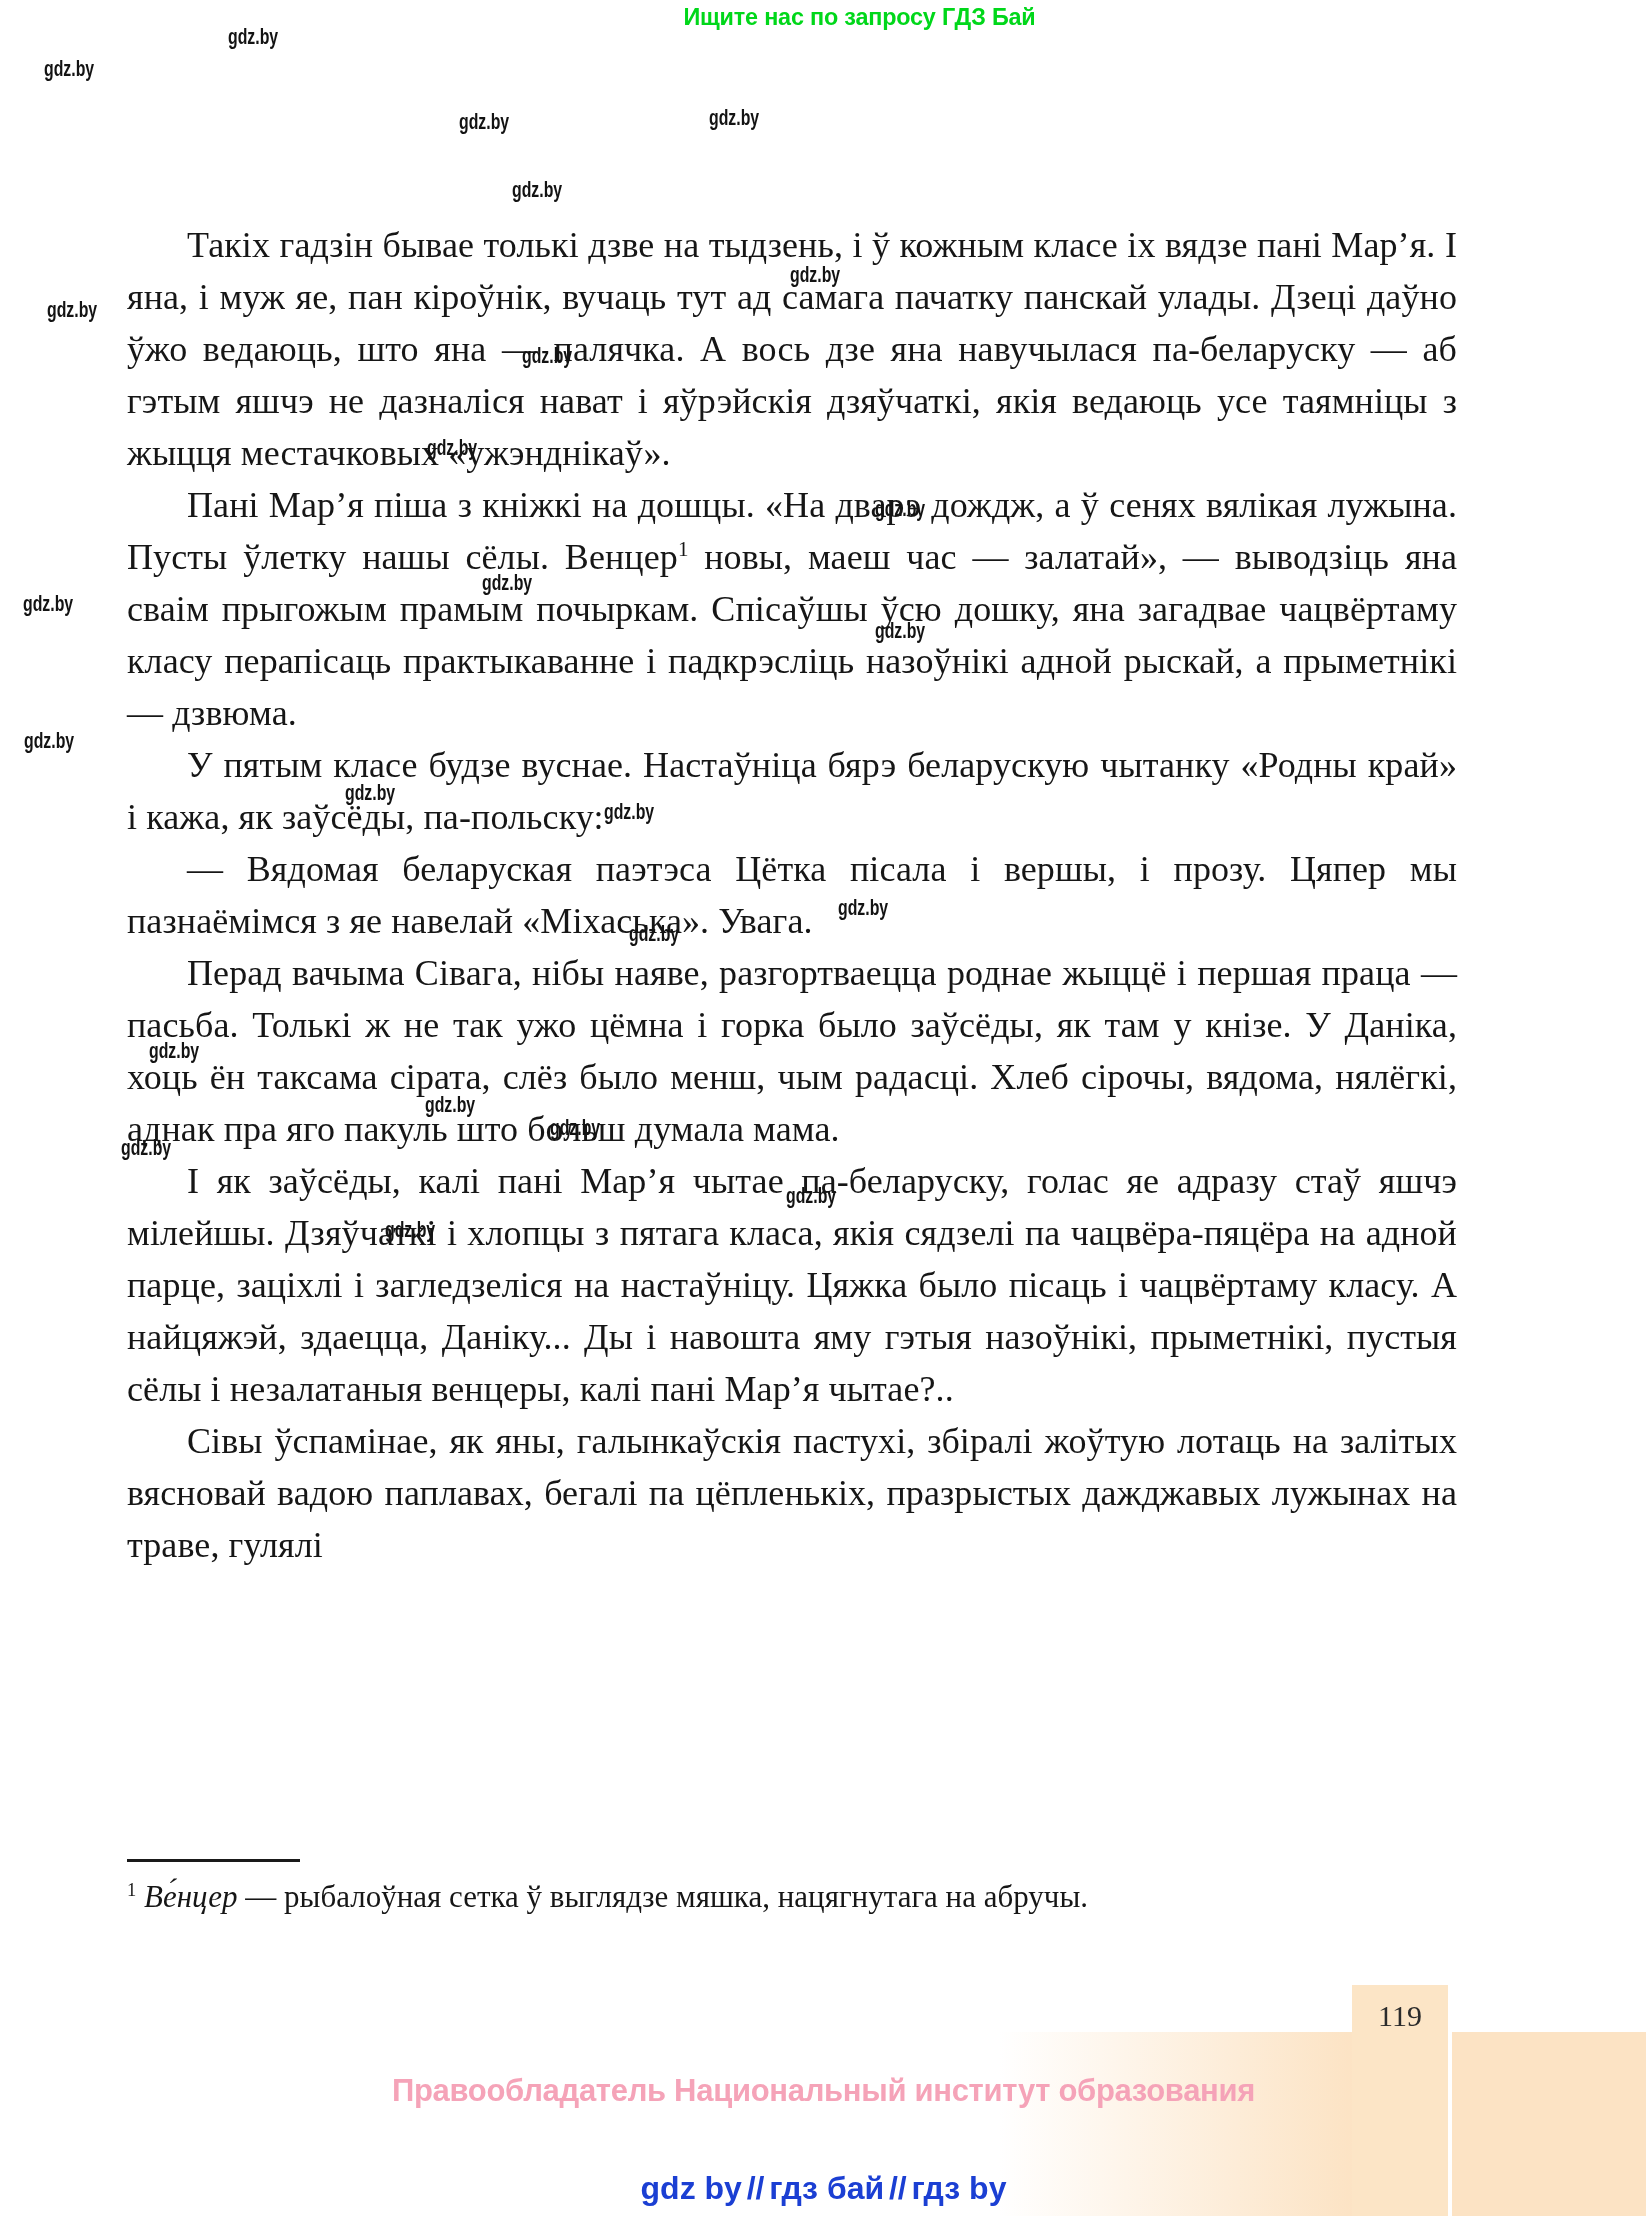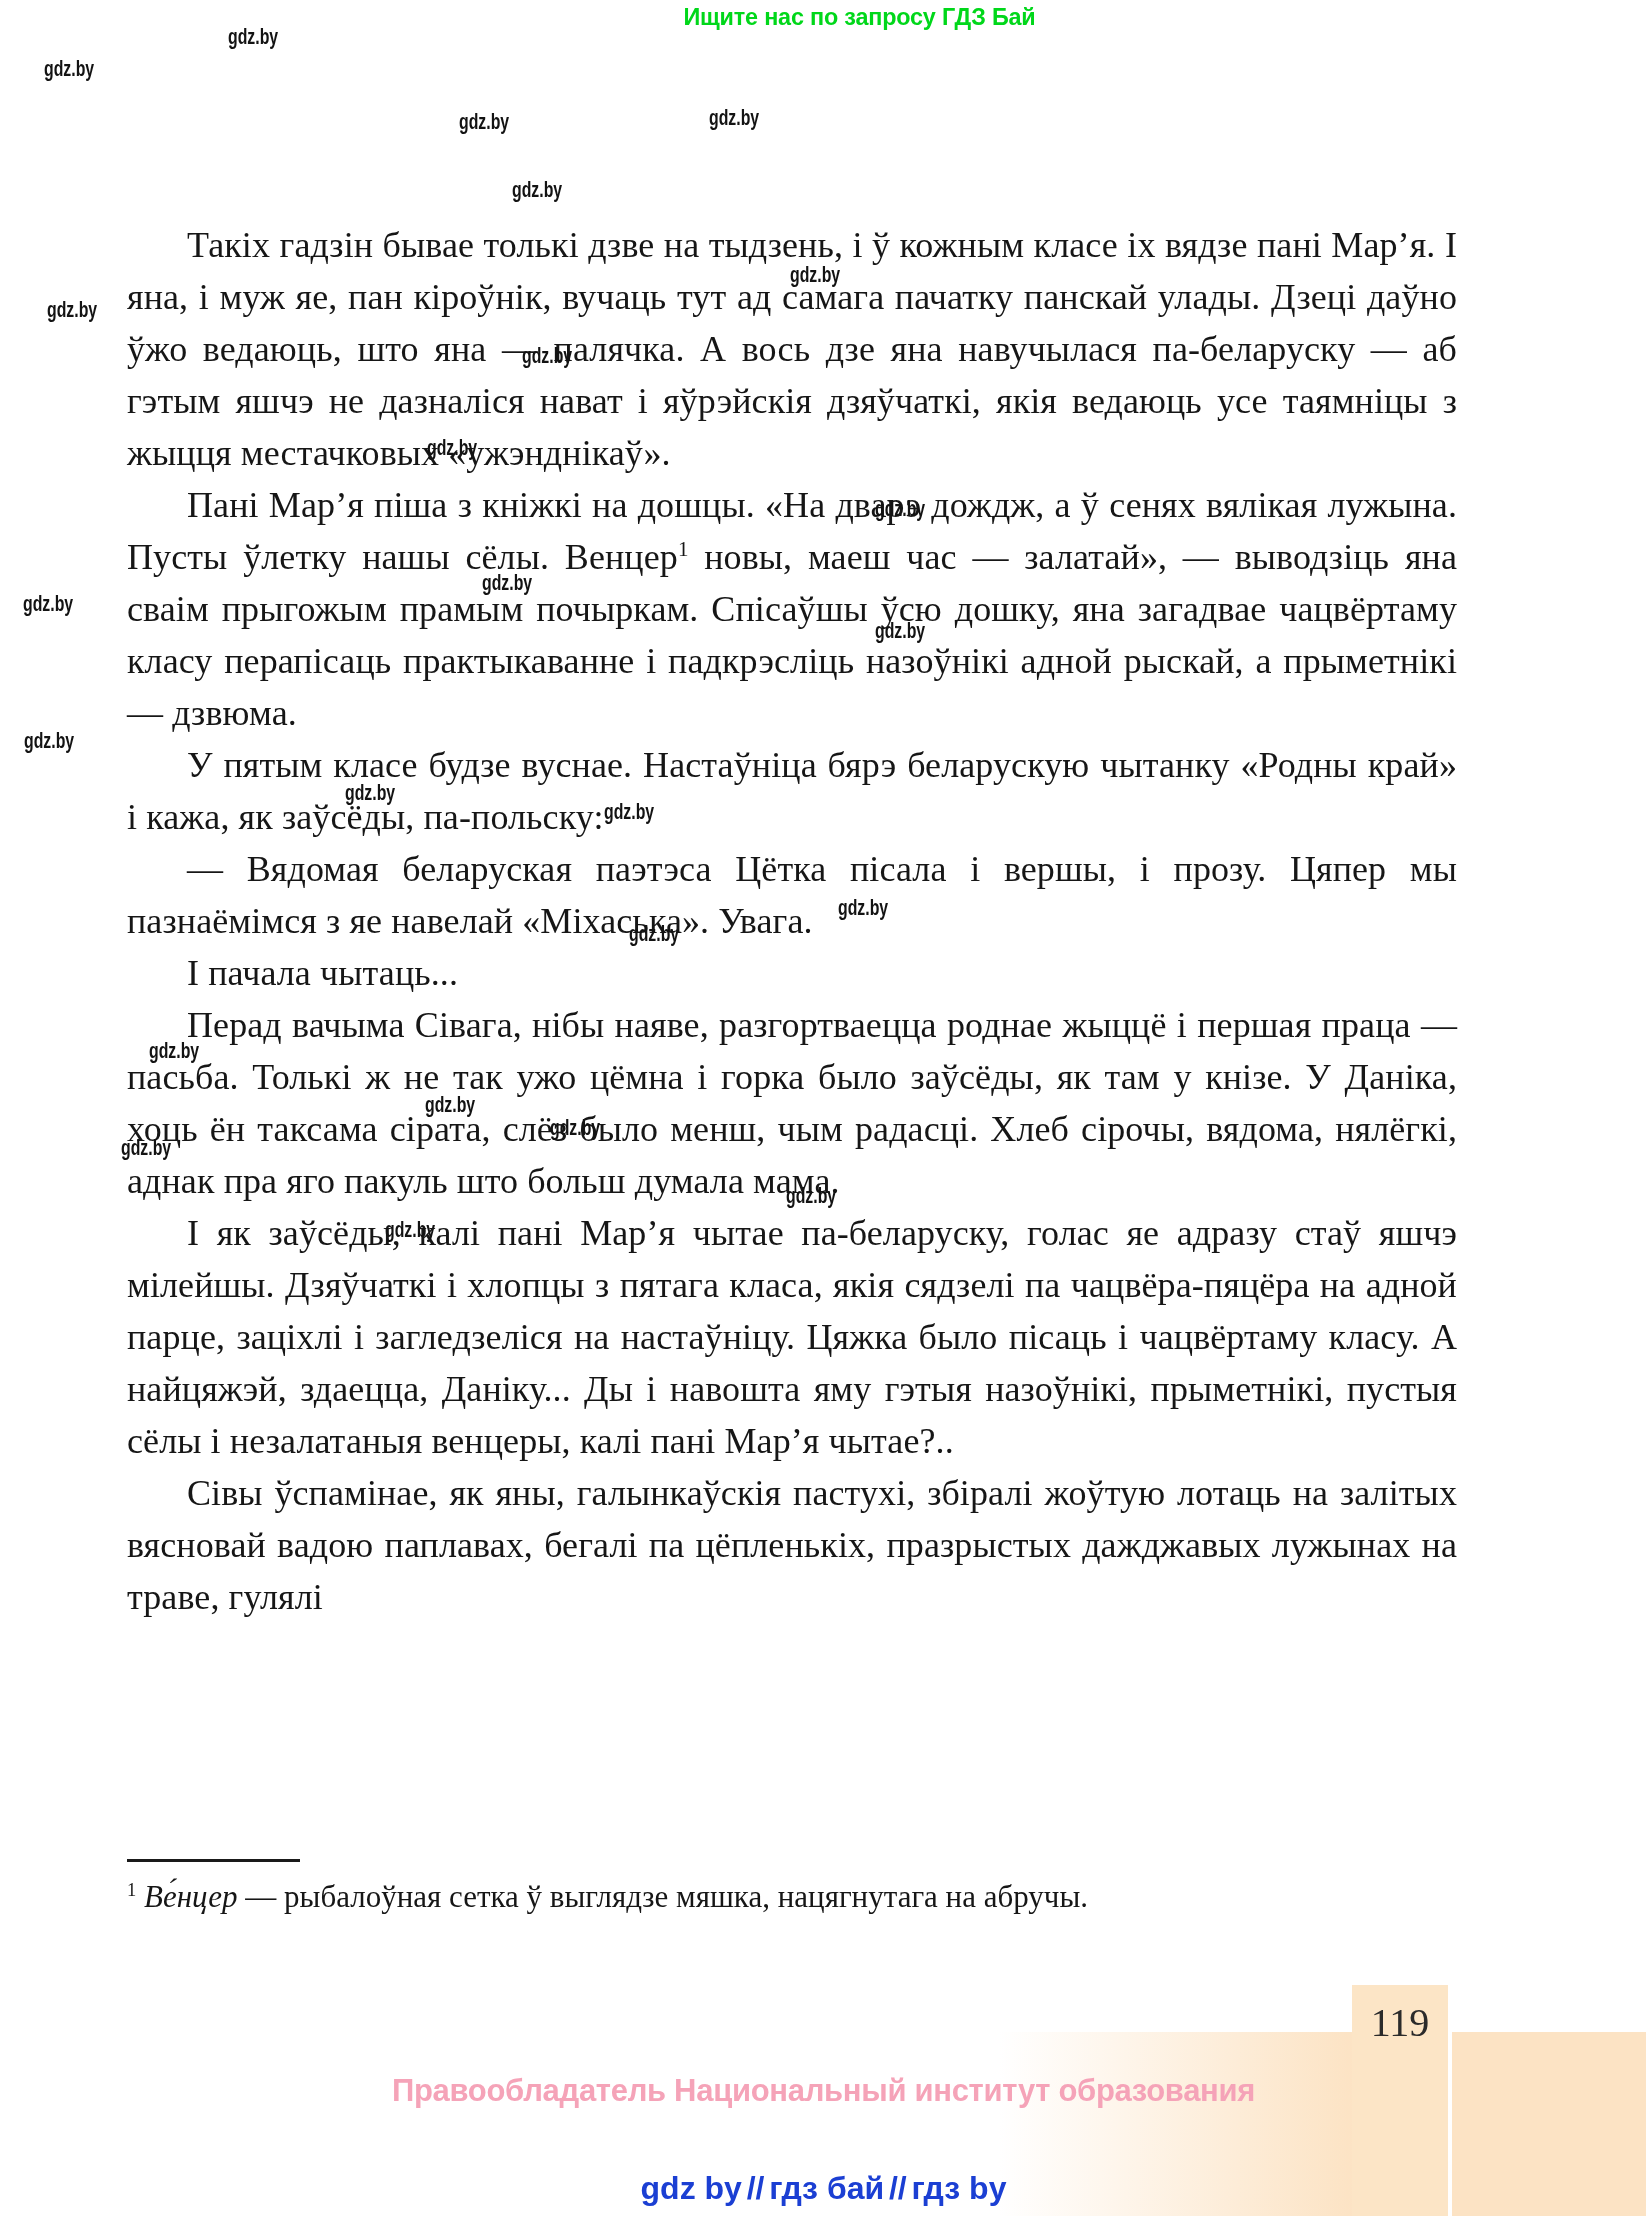--- a/index.html
+++ b/index.html
@@ -116,21 +116,21 @@
   }
 
   
   .page-number {
     position: absolute;
     left: 1352px;
     top: 1999px;
     width: 96px;
     text-align: center;
     font-family: "Liberation Serif", serif;
-    font-size: 40px;
+    font-size: 30px;
     color: #2b2b2b;
   }
 
   
   .copyright {
     position: absolute;
     left: 0;
     top: 2073px;
     width: 1647px;
     text-align: center;
@@ -187,23 +187,20 @@
     </p>
 
     <p class="para indent">
       <span>У пятым класе будзе вуснае. Настаўніца бярэ беларускую чытанку «Родны край» і кажа, як заўсёды, па-польску:</span>
     </p>
 
     <p class="para indent">
       <span>— Вядомая беларуская паэтэса Цётка пісала і вершы, і прозу. Цяпер мы пазнаёмімся з яе навелай «Міхаська». Увага.</span>
     </p>
 
-    <p class="para indent">
-      <span>І пачала чытаць...</span>
-    </p>
 
     <p class="para indent">
       <span>Перад вачыма Сівага, нібы наяве, разгортваецца роднае жыццё і першая праца — пасьба. Толькі ж не так ужо цёмна і горка было заўсёды, як там у кнізе. У Даніка, хоць ён таксама сірата, слёз было менш, чым радасці. Хлеб сірочы, вядома, нялёгкі, аднак пра яго пакуль што больш думала мама.</span>
     </p>
 
     <p class="para indent">
       <span>І як заўсёды, калі пані Мар’я чытае па-беларуску, голас яе адразу стаў яшчэ мілейшы. Дзяўчаткі і хлопцы з пятага класа, якія сядзелі па чацвёра-пяцёра на адной парце, заціхлі і загледзеліся на настаўніцу. Цяжка было пісаць і чацвёртаму класу. А найцяжэй, здаецца, Даніку... Ды і навошта яму гэтыя назоўнікі, прыметнікі, пустыя сёлы і незалатаныя венцеры, калі пані Мар’я чытае?..</span>
     </p>
 
     <p class="para indent">

